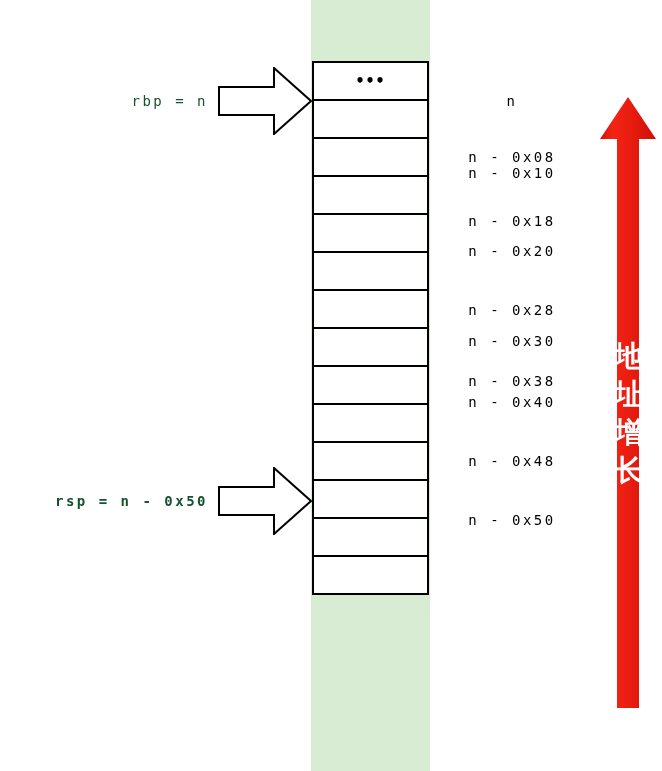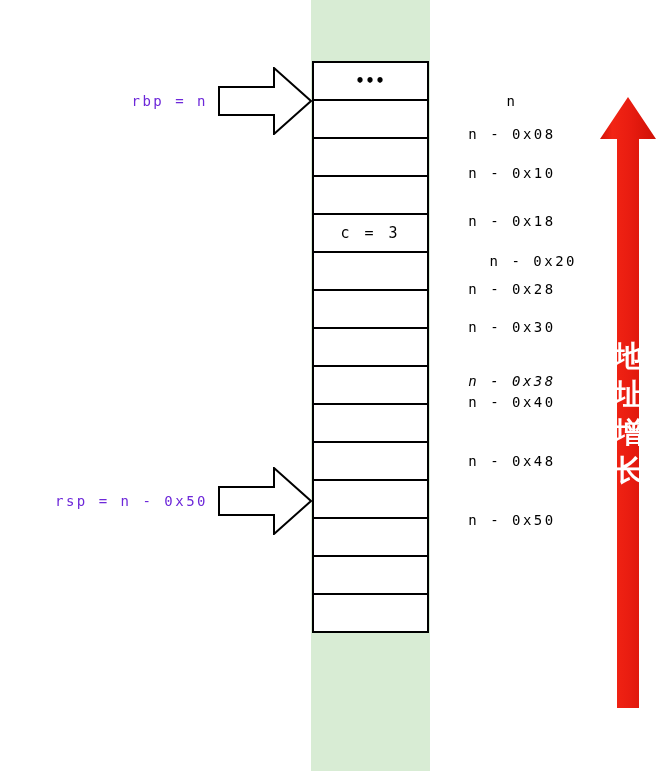--- a/index.html
+++ b/index.html
@@ -58,34 +58,35 @@
     font-size: 15px;
     letter-spacing: 1px;
     font-weight: bold;
   }
 
   
   .pointer-label {
     position: absolute;
     font-family: "DejaVu Sans Mono", monospace;
     font-size: 14px;
-    color: #6d28d9;
+    color: #14532d;
     letter-spacing: 2.5px;
     white-space: nowrap;
     text-align: right;
   }
   #rbp-label {
     left: 0px;
     top: 93px;
     width: 208px;
   }
   #rsp-label {
     left: 0px;
     top: 493px;
     width: 208px;
+    font-weight: bold;
   }
 
   
   .block-arrow {
     position: absolute;
     width: 94px;
     height: 68px;
   }
   #rbp-arrow { left: 218px; top: 67px; }
   #rsp-arrow { left: 218px; top: 467px; }
@@ -145,23 +146,20 @@
     <div class="stack-cell">
       <span class="cell-text"></span>
     </div>
     <div class="stack-cell">
       <span class="cell-text"></span>
     </div>
     <div class="stack-cell">
       <span class="cell-text"></span>
     </div>
     <div class="stack-cell">
-      <span class="cell-text">c = 3</span>
-    </div>
-    <div class="stack-cell">
       <span class="cell-text"></span>
     </div>
     <div class="stack-cell">
       <span class="cell-text"></span>
     </div>
     <div class="stack-cell">
       <span class="cell-text"></span>
     </div>
     <div class="stack-cell">
       <span class="cell-text"></span>
@@ -191,27 +189,27 @@
 
 <svg class="block-arrow" id="rbp-arrow" viewBox="0 0 94 68">
   <polygon points="1,20 56,20 56,1 93,34 56,67 56,48 1,48" fill="#ffffff" stroke="#000000" stroke-width="2" stroke-linejoin="miter"></polygon>
 </svg>
 <svg class="block-arrow" id="rsp-arrow" viewBox="0 0 94 68">
   <polygon points="1,20 56,20 56,1 93,34 56,67 56,48 1,48" fill="#ffffff" stroke="#000000" stroke-width="2" stroke-linejoin="miter"></polygon>
 </svg>
 
 <div id="address-list">
     <div class="address-label" style="top: 101px;">n</div>
-    <div class="address-label" style="top: 134px;">n - 0x08</div>
+    <div class="address-label" style="top: 157px;">n - 0x08</div>
     <div class="address-label" style="top: 173px;">n - 0x10</div>
     <div class="address-label" style="top: 221px;">n - 0x18</div>
-    <div class="address-label" style="top: 261px; text-align: right;">n - 0x20</div>
-    <div class="address-label" style="top: 289px;">n - 0x28</div>
-    <div class="address-label" style="top: 327px;">n - 0x30</div>
-    <div class="address-label" style="top: 381px; font-style: italic;">n - 0x38</div>
+    <div class="address-label" style="top: 251px;">n - 0x20</div>
+    <div class="address-label" style="top: 310px;">n - 0x28</div>
+    <div class="address-label" style="top: 341px;">n - 0x30</div>
+    <div class="address-label" style="top: 381px;">n - 0x38</div>
     <div class="address-label" style="top: 402px;">n - 0x40</div>
     <div class="address-label" style="top: 461px;">n - 0x48</div>
     <div class="address-label" style="top: 520px;">n - 0x50</div>
   </div>
 
 <svg id="growth-arrow" viewBox="0 0 60 615" preserveAspectRatio="none">
   <defs>
     <linearGradient id="redgrad" x1="0" y1="0" x2="1" y2="0">
       <stop offset="0%" stop-color="#d41208"></stop>
       <stop offset="22%" stop-color="#f22414"></stop>

